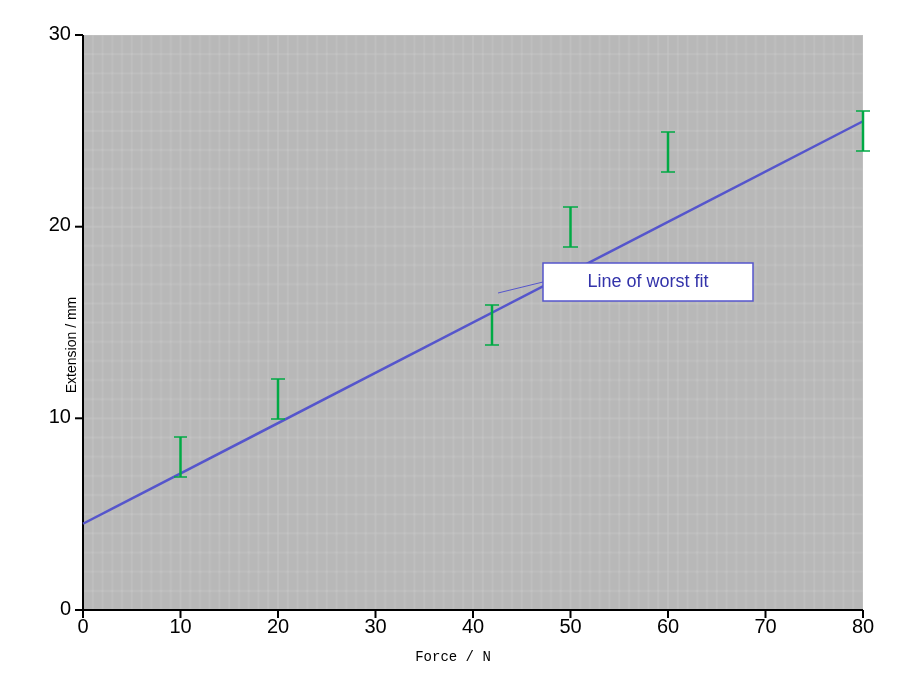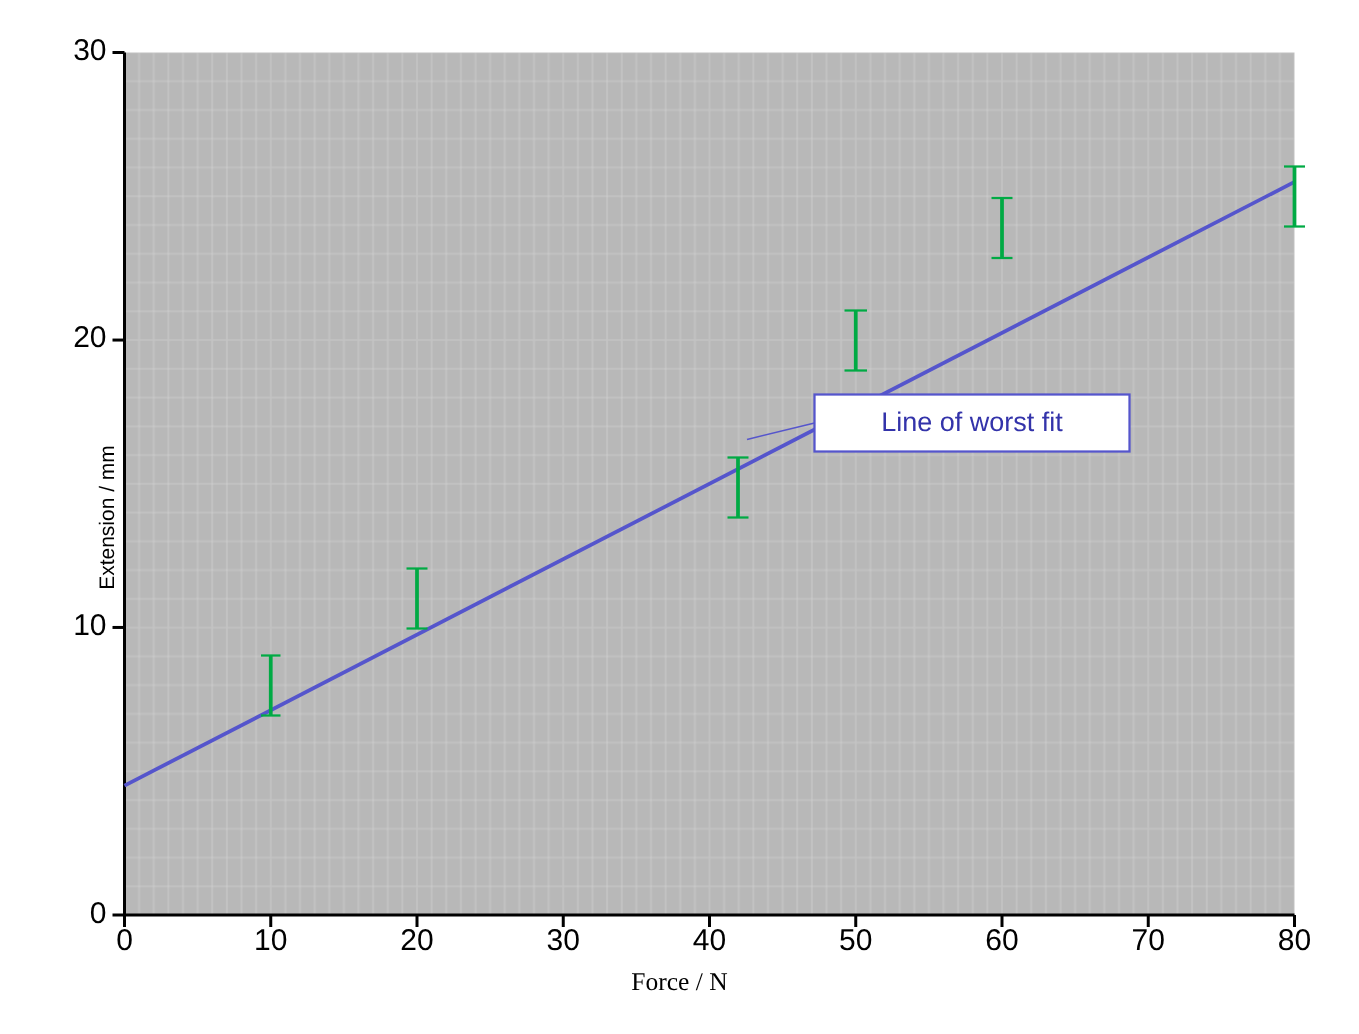--- a/index.html
+++ b/index.html
@@ -31,22 +31,22 @@
       transform: translateY(-50%) rotate(-90deg);
       font-size: 14px;
       white-space: nowrap;
       font-family: Arial, sans-serif;
     }
     .x-axis-label {
       position: absolute;
       bottom: 5px;
       left: 50%;
       transform: translateX(-50%);
-      font-size: 17px;
-      font-family: Liberation Serif, serif;
+      font-size: 14px;
+      font-family: Liberation Mono, monospace;
     }
     svg.chart-svg {
       width: 100%;
       height: 100%;
       overflow: visible;
     }
   </style>
 </head>
 <body>
 

